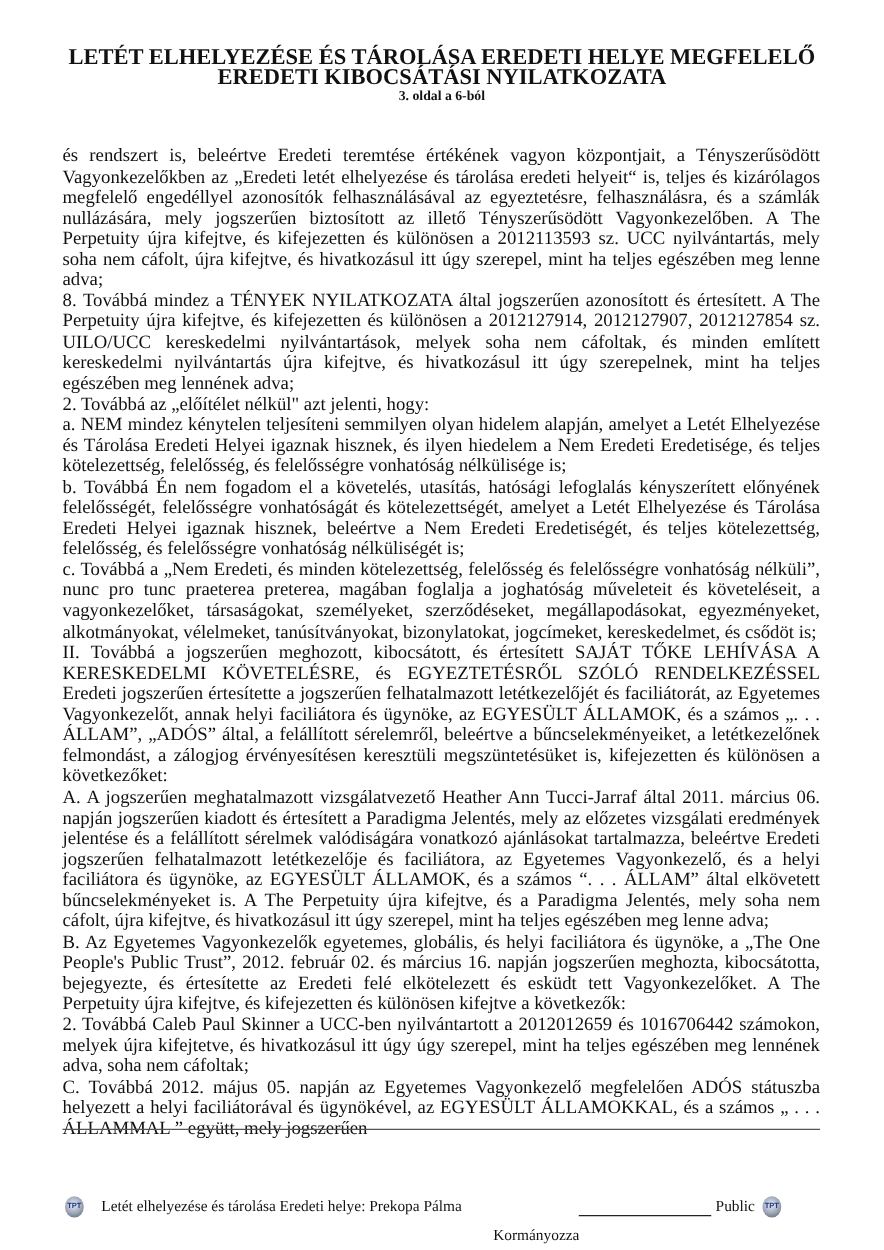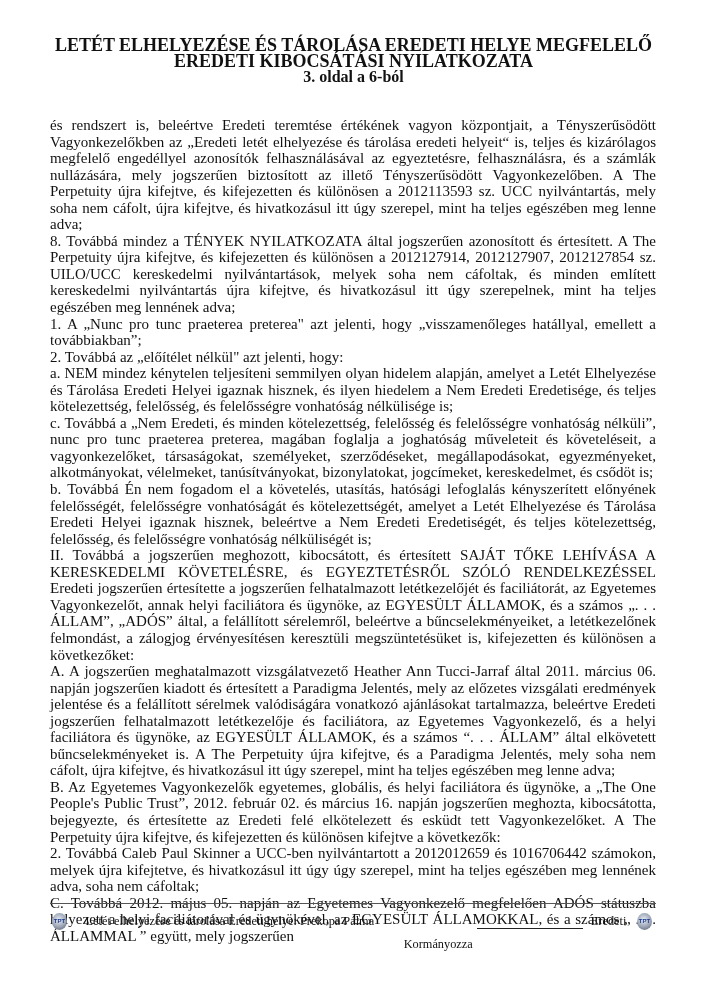--- a/index.html
+++ b/index.html
@@ -1,59 +1,58 @@
 <!DOCTYPE html>
 <html><head>
 <meta charset="utf-8">
 <style>
   html, body { margin: 0; padding: 0; background: #ffffff; }
   body { width: 707px; height: 1000px; position: relative; overflow: hidden;
          font-family: "Liberation Serif", "DejaVu Serif", serif; color: #111; }
   .title { position: absolute; left: 40px; width: 627px; top: 37px; text-align: center;
            font-weight: bold; font-size: 18px; line-height: 16px; }
   .subtitle { position: absolute; left: 40px; width: 627px; top: 69px; text-align: center;
-              font-weight: bold; font-size: 16px; line-height: 16px; }
+              font-weight: bold; font-size: 11px; line-height: 16px; }
   .body { position: absolute; left: 50px; width: 606px; top: 117px;
           font-size: 15px; line-height: 16.55px; text-align: justify; }
   .body p { margin: 0; }
   .footer-rule { position: absolute; left: 50px; width: 606px; top: 903px; height: 0;
                  border-top: 1px solid #555; }
-  .footer { position: absolute; left: 52px; top: 910px; width: 600px; height: 22px;
-            font-size: 12.3px; line-height: 22px; display: flex; align-items: center; justify-content: space-between; }
+  .footer { position: absolute; left: 52px; top: 954px; width: 600px; height: 22px;
+            font-size: 12.3px; line-height: 22px; display: flex; align-items: center; }
   .emblem { width: 15px; height: 17px; border-radius: 50%;
             background: radial-gradient(circle at 45% 40%, #e9eef6 0%, #9aa3b3 55%, #4b5465 100%);
             display: inline-flex; align-items: center; justify-content: center;
             font-family: "Liberation Sans", sans-serif; font-size: 6px; font-weight: bold; color: #1b3a8f; }
   .footer .left-text { margin-left: 14px; }
   .footer .gov { margin-left: 25px; margin-top: 46px; }
   .footer .blank { display: inline-block; width: 106px; border-bottom: 1px solid #222; height: 14px; margin: 0 3px 0 0; }
   .footer .orig { margin-right: 6px; }
 </style>
 </head>
 <body>
 
 <div class="title">LETÉT ELHELYEZÉSE ÉS TÁROLÁSA EREDETI HELYE MEGFELELŐ EREDETI KIBOCSÁTÁSI NYILATKOZATA</div>
 <div class="subtitle">3. oldal a 6-ból</div>
 
 <div class="body">
   <p>és rendszert is, beleértve Eredeti teremtése értékének vagyon központjait, a Tényszerűsödött Vagyonkezelőkben az „Eredeti letét elhelyezése és tárolása eredeti helyeit“ is, teljes és kizárólagos megfelelő engedéllyel azonosítók felhasználásával az egyeztetésre, felhasználásra, és a számlák nullázására, mely jogszerűen biztosított az illető Tényszerűsödött Vagyonkezelőben. A The Perpetuity újra kifejtve, és kifejezetten és különösen a 2012113593 sz. UCC nyilvántartás, mely soha nem cáfolt, újra kifejtve, és hivatkozásul itt úgy szerepel, mint ha teljes egészében meg lenne adva;</p>
   <p>8. Továbbá mindez a TÉNYEK NYILATKOZATA által jogszerűen azonosított és értesített. A The Perpetuity újra kifejtve, és kifejezetten és különösen a 2012127914, 2012127907, 2012127854 sz. UILO/UCC kereskedelmi nyilvántartások, melyek soha nem cáfoltak, és minden említett kereskedelmi nyilvántartás újra kifejtve, és hivatkozásul itt úgy szerepelnek, mint ha teljes egészében meg lennének adva;</p>
-  <p>1. A „Nunc pro tunc praeterea preterea" azt jelenti, hogy „visszamenőleges hatállyal, emellett a továbbiakban”;</p>
   <p>2. Továbbá az „előítélet nélkül" azt jelenti, hogy:</p>
   <p>a. NEM mindez kénytelen teljesíteni semmilyen olyan hidelem alapján, amelyet a Letét Elhelyezése és Tárolása Eredeti Helyei igaznak hisznek, és ilyen hiedelem a Nem Eredeti Eredetisége, és teljes kötelezettség, felelősség, és felelősségre vonhatóság nélkülisége is;</p>
+  <p>b. Továbbá Én nem fogadom el a követelés, utasítás, hatósági lefoglalás kényszerített előnyének felelősségét, felelősségre vonhatóságát és kötelezettségét, amelyet a Letét Elhelyezése és Tárolása Eredeti Helyei igaznak hisznek, beleértve a Nem Eredeti Eredetiségét, és teljes kötelezettség, felelősség, és felelősségre vonhatóság nélküliségét is;</p>
   <p>c.  Továbbá a „Nem Eredeti, és minden kötelezettség, felelősség és felelősségre vonhatóság nélküli”, nunc pro tunc praeterea preterea, magában foglalja a joghatóság műveleteit és követeléseit, a vagyonkezelőket, társaságokat, személyeket, szerződéseket, megállapodásokat, egyezményeket, alkotmányokat, vélelmeket, tanúsítványokat, bizonylatokat, jogcímeket, kereskedelmet, és csődöt is;</p>
-  <p>b. Továbbá Én nem fogadom el a követelés, utasítás, hatósági lefoglalás kényszerített előnyének felelősségét, felelősségre vonhatóságát és kötelezettségét, amelyet a Letét Elhelyezése és Tárolása Eredeti Helyei igaznak hisznek, beleértve a Nem Eredeti Eredetiségét, és teljes kötelezettség, felelősség, és felelősségre vonhatóság nélküliségét is;</p>
   <p>II. Továbbá a jogszerűen meghozott, kibocsátott, és értesített SAJÁT TŐKE LEHÍVÁSA A KERESKEDELMI KÖVETELÉSRE, és EGYEZTETÉSRŐL SZÓLÓ RENDELKEZÉSSEL Eredeti jogszerűen értesítette a jogszerűen felhatalmazott letétkezelőjét és faciliátorát, az Egyetemes Vagyonkezelőt, annak helyi faciliátora és ügynöke, az EGYESÜLT ÁLLAMOK, és a számos „. . . ÁLLAM”, „ADÓS” által, a felállított sérelemről, beleértve a bűncselekményeiket, a letétkezelőnek felmondást, a zálogjog érvényesítésen keresztüli megszüntetésüket is, kifejezetten és különösen a következőket:</p>
   <p>A.  A jogszerűen meghatalmazott vizsgálatvezető Heather Ann Tucci-Jarraf által 2011. március 06. napján jogszerűen kiadott és értesített a Paradigma Jelentés, mely az előzetes vizsgálati eredmények jelentése és a felállított sérelmek valódiságára vonatkozó ajánlásokat tartalmazza, beleértve Eredeti jogszerűen felhatalmazott letétkezelője és faciliátora, az Egyetemes Vagyonkezelő, és a helyi faciliátora és ügynöke, az EGYESÜLT ÁLLAMOK, és a számos “. . . ÁLLAM” által elkövetett bűncselekményeket is. A The Perpetuity újra kifejtve, és a Paradigma Jelentés, mely soha nem cáfolt, újra kifejtve, és hivatkozásul itt úgy szerepel, mint ha teljes egészében meg lenne adva;</p>
   <p>B.  Az Egyetemes Vagyonkezelők egyetemes, globális, és helyi faciliátora és ügynöke, a „The One People's Public Trust”, 2012. február 02. és március 16. napján jogszerűen meghozta, kibocsátotta, bejegyezte, és értesítette az Eredeti felé elkötelezett és esküdt tett Vagyonkezelőket. A The Perpetuity újra kifejtve, és kifejezetten és különösen kifejtve a következők:</p>
   <p>2. Továbbá Caleb Paul Skinner a UCC-ben nyilvántartott a 2012012659 és 1016706442 számokon, melyek újra kifejtetve, és hivatkozásul itt úgy úgy szerepel, mint ha teljes egészében meg lennének adva, soha nem cáfoltak;</p>
   <p>C. Továbbá 2012. május 05. napján az Egyetemes Vagyonkezelő megfelelően ADÓS státuszba helyezett a helyi faciliátorával és ügynökével, az EGYESÜLT ÁLLAMOKKAL, és a számos „ . . . ÁLLAMMAL ” együtt, mely jogszerűen</p>
 </div>
 
 <div class="footer-rule"></div>
 <div class="footer">
   <span class="emblem">TPT</span>
   <span class="left-text">Letét elhelyezése és tárolása Eredeti helye: Prekopa Pálma</span>
   <span class="gov">Kormányozza</span>
   <span class="blank"></span>
-  <span class="orig">Eredeti</span>
+  <span class="orig">Public</span>
   <span class="emblem">TPT</span>
 </div>
 
 </body></html>

